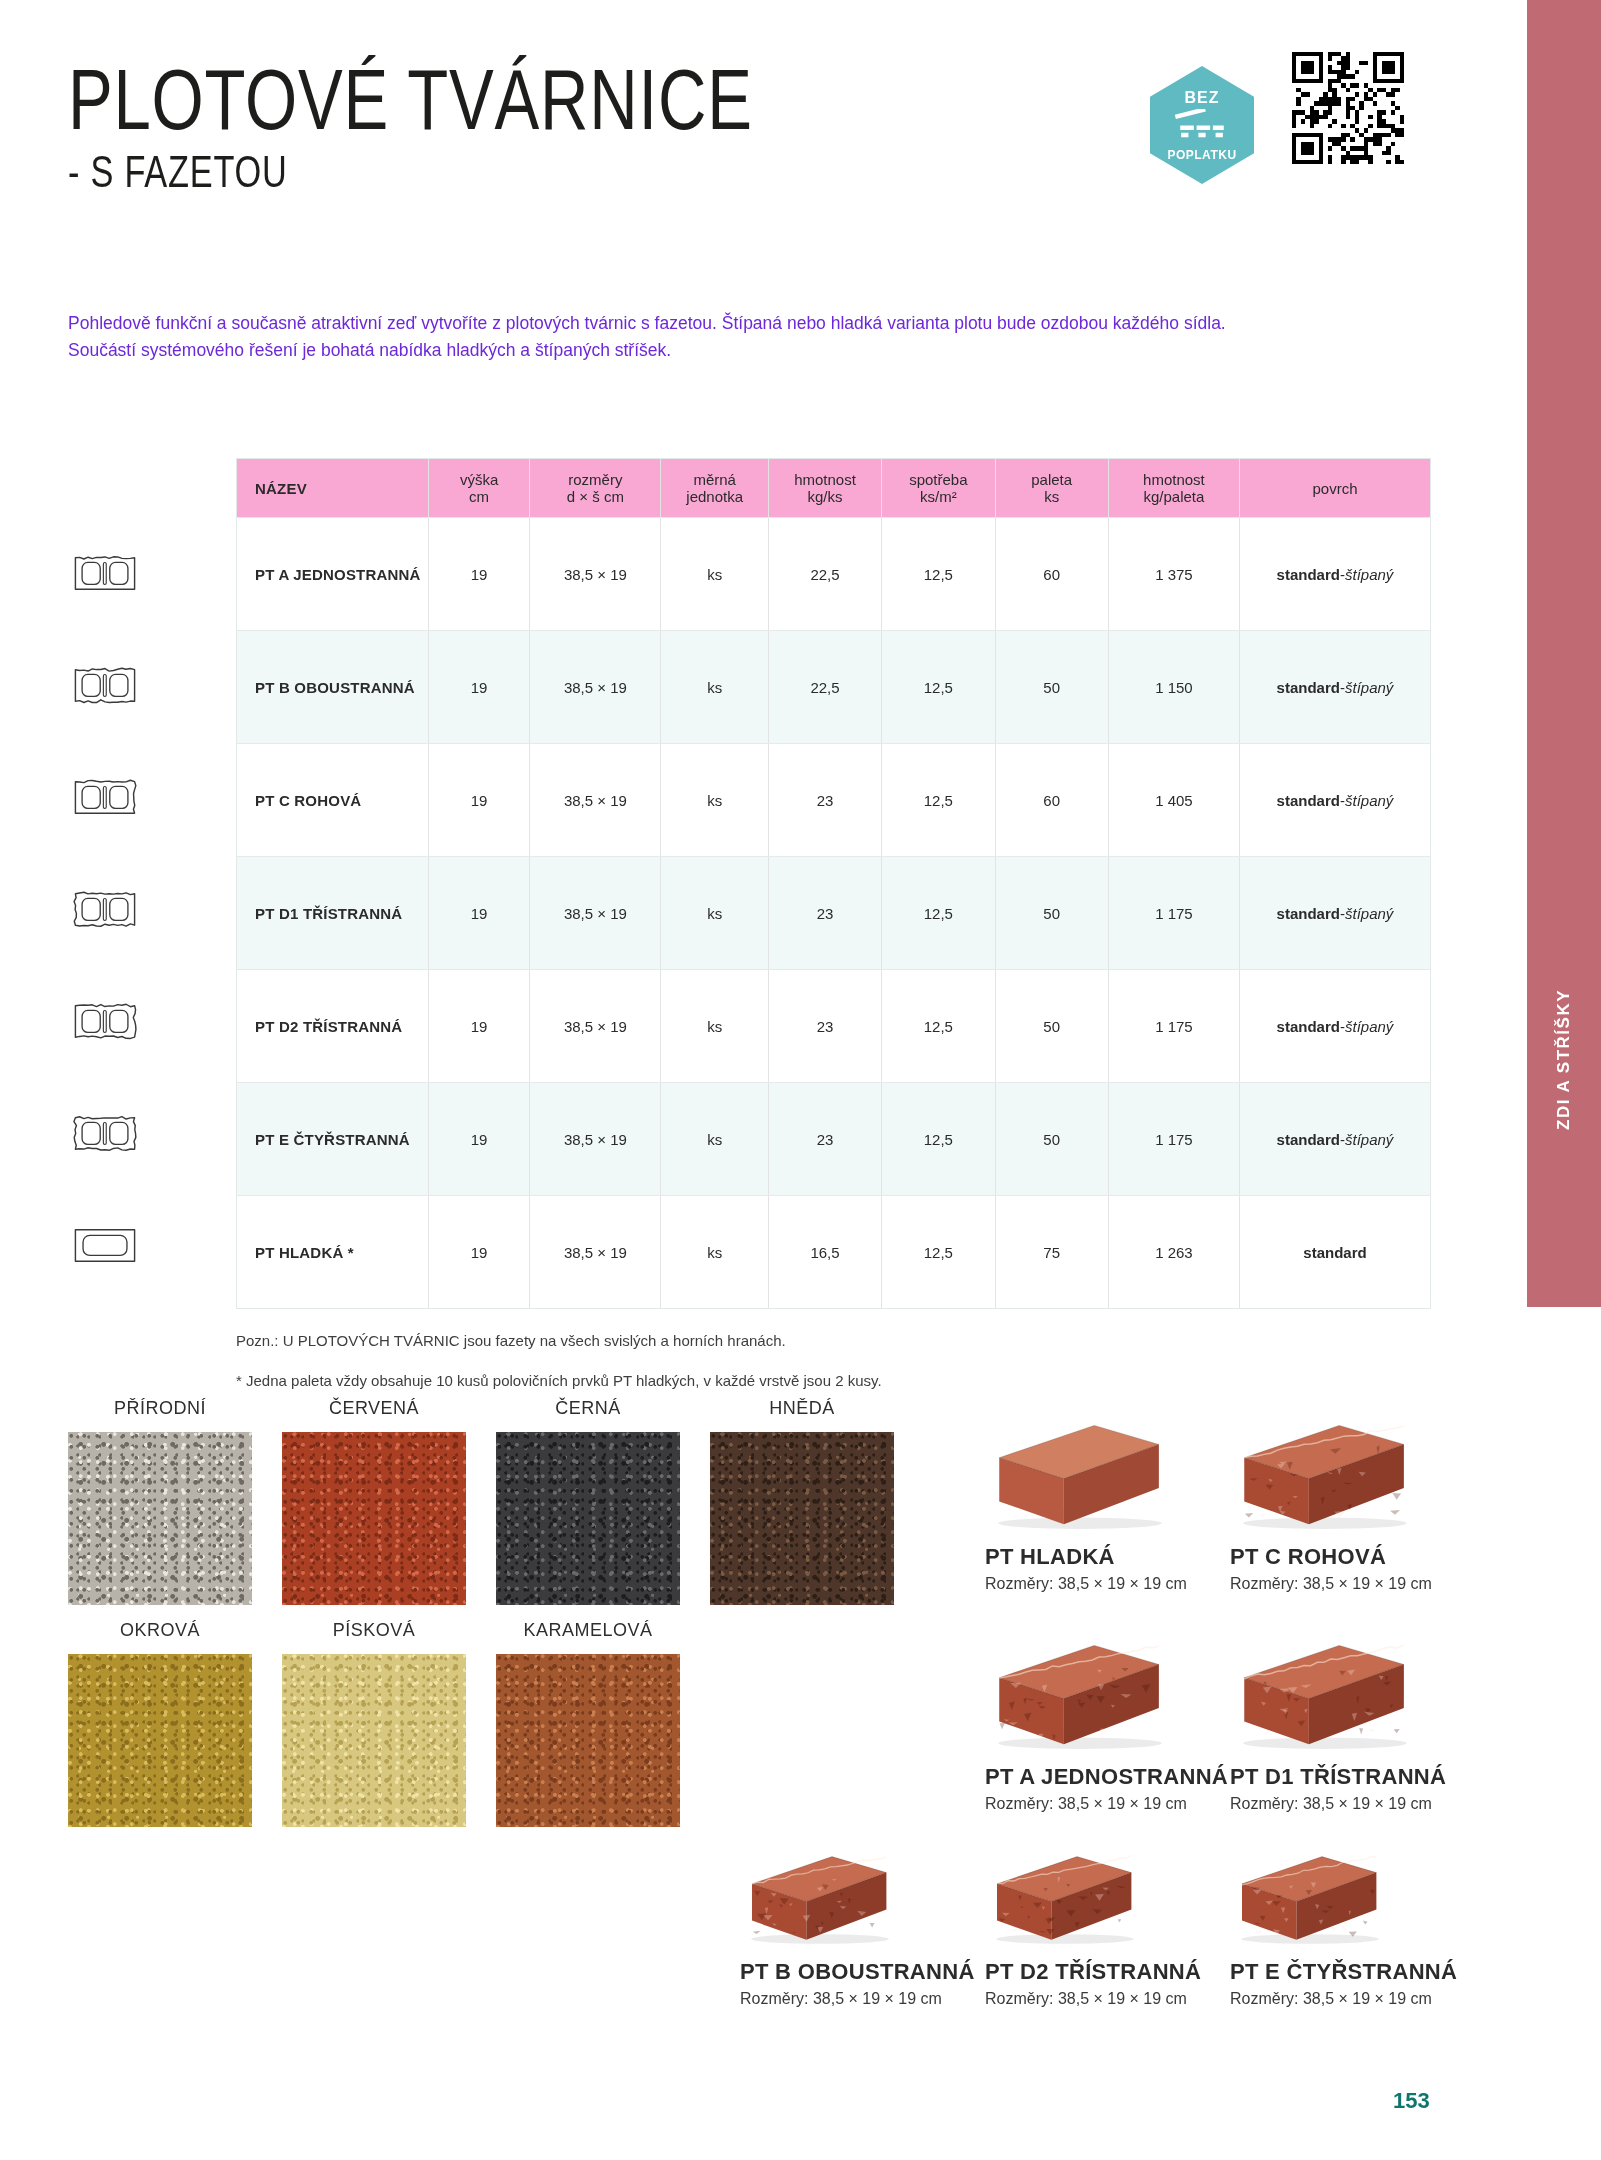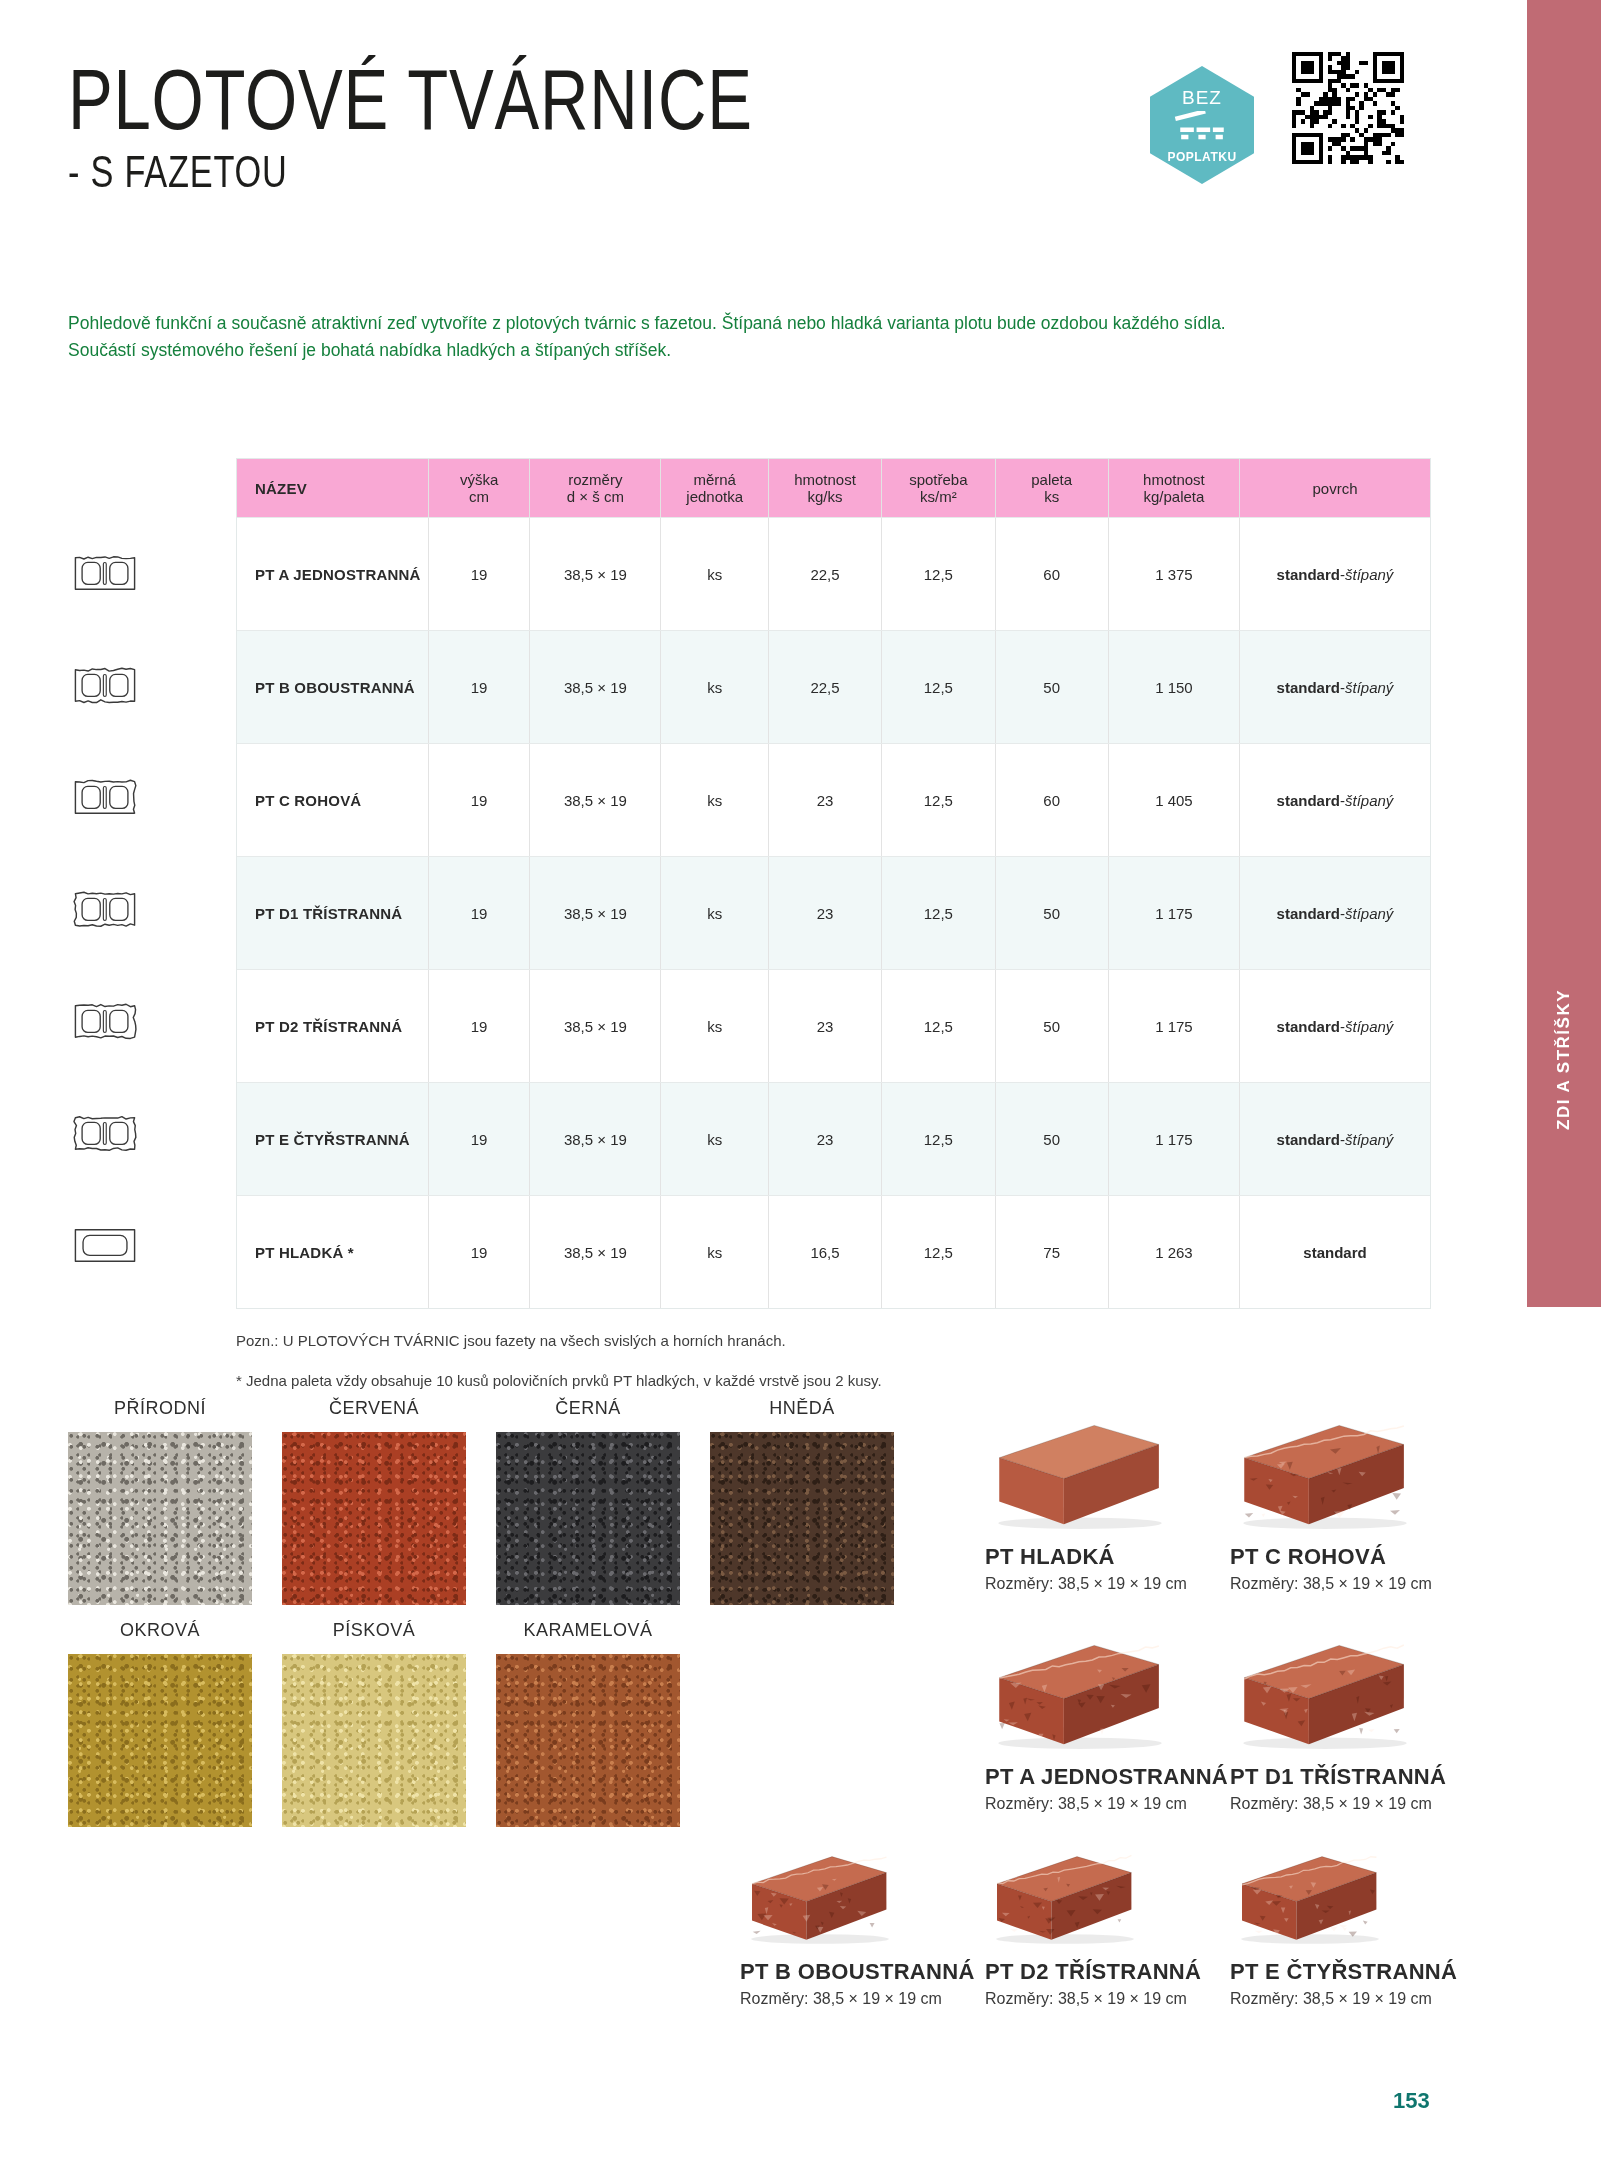--- a/index.html
+++ b/index.html
@@ -24,25 +24,25 @@
   .subtitle{
     position:absolute; left:68px; top:150px; font-size:44px; font-weight:400; color:#1d1d1b;
     line-height:1; letter-spacing:1px; transform:scaleX(.78); transform-origin:0 0; white-space:nowrap;
   }
   .badge{
     position:absolute; left:1150px; top:66px; width:104px; height:118px; background:#5fbac2;
     clip-path:polygon(50% 0,100% 26%,100% 74%,50% 100%,0 74%,0 26%);
     display:flex; flex-direction:column; align-items:center; justify-content:center; gap:2px;
     color:#fff; text-align:center;
   }
-  .badge .b-top{font-size:19px; font-weight:normal; letter-spacing:1px;}
+  .badge .b-top{font-size:16px; font-weight:bold; letter-spacing:1px;}
   .badge .b-bottom{font-size:12px; font-weight:bold; letter-spacing:.5px;}
   .qr{position:absolute; left:1292px; top:52px; width:112px; height:112px; background:#fff;}
   .qr svg{width:100%; height:100%; display:block;}
-  .intro{position:absolute; left:68px; top:310px; font-size:17.5px; line-height:27px; color:#15803d;}
+  .intro{position:absolute; left:68px; top:310px; font-size:17.5px; line-height:27px; color:#6d28d9;}
   .intro div{white-space:nowrap;}
   
   .spec-table{
     position:absolute; left:236px; top:458px; width:1193px; font-size:15px;
     border:1px solid #e3e9e9;
   }
   .trow{display:grid; grid-template-columns:16% 8.5% 11% 9% 9.5% 9.5% 9.5% 11% 16%;}
   .trow + .trow{border-top:1px solid #e6eaea;}
   .thead{height:58px; background:#f9a8d4; font-weight:400;}
   .tbody-row{height:112px;}

